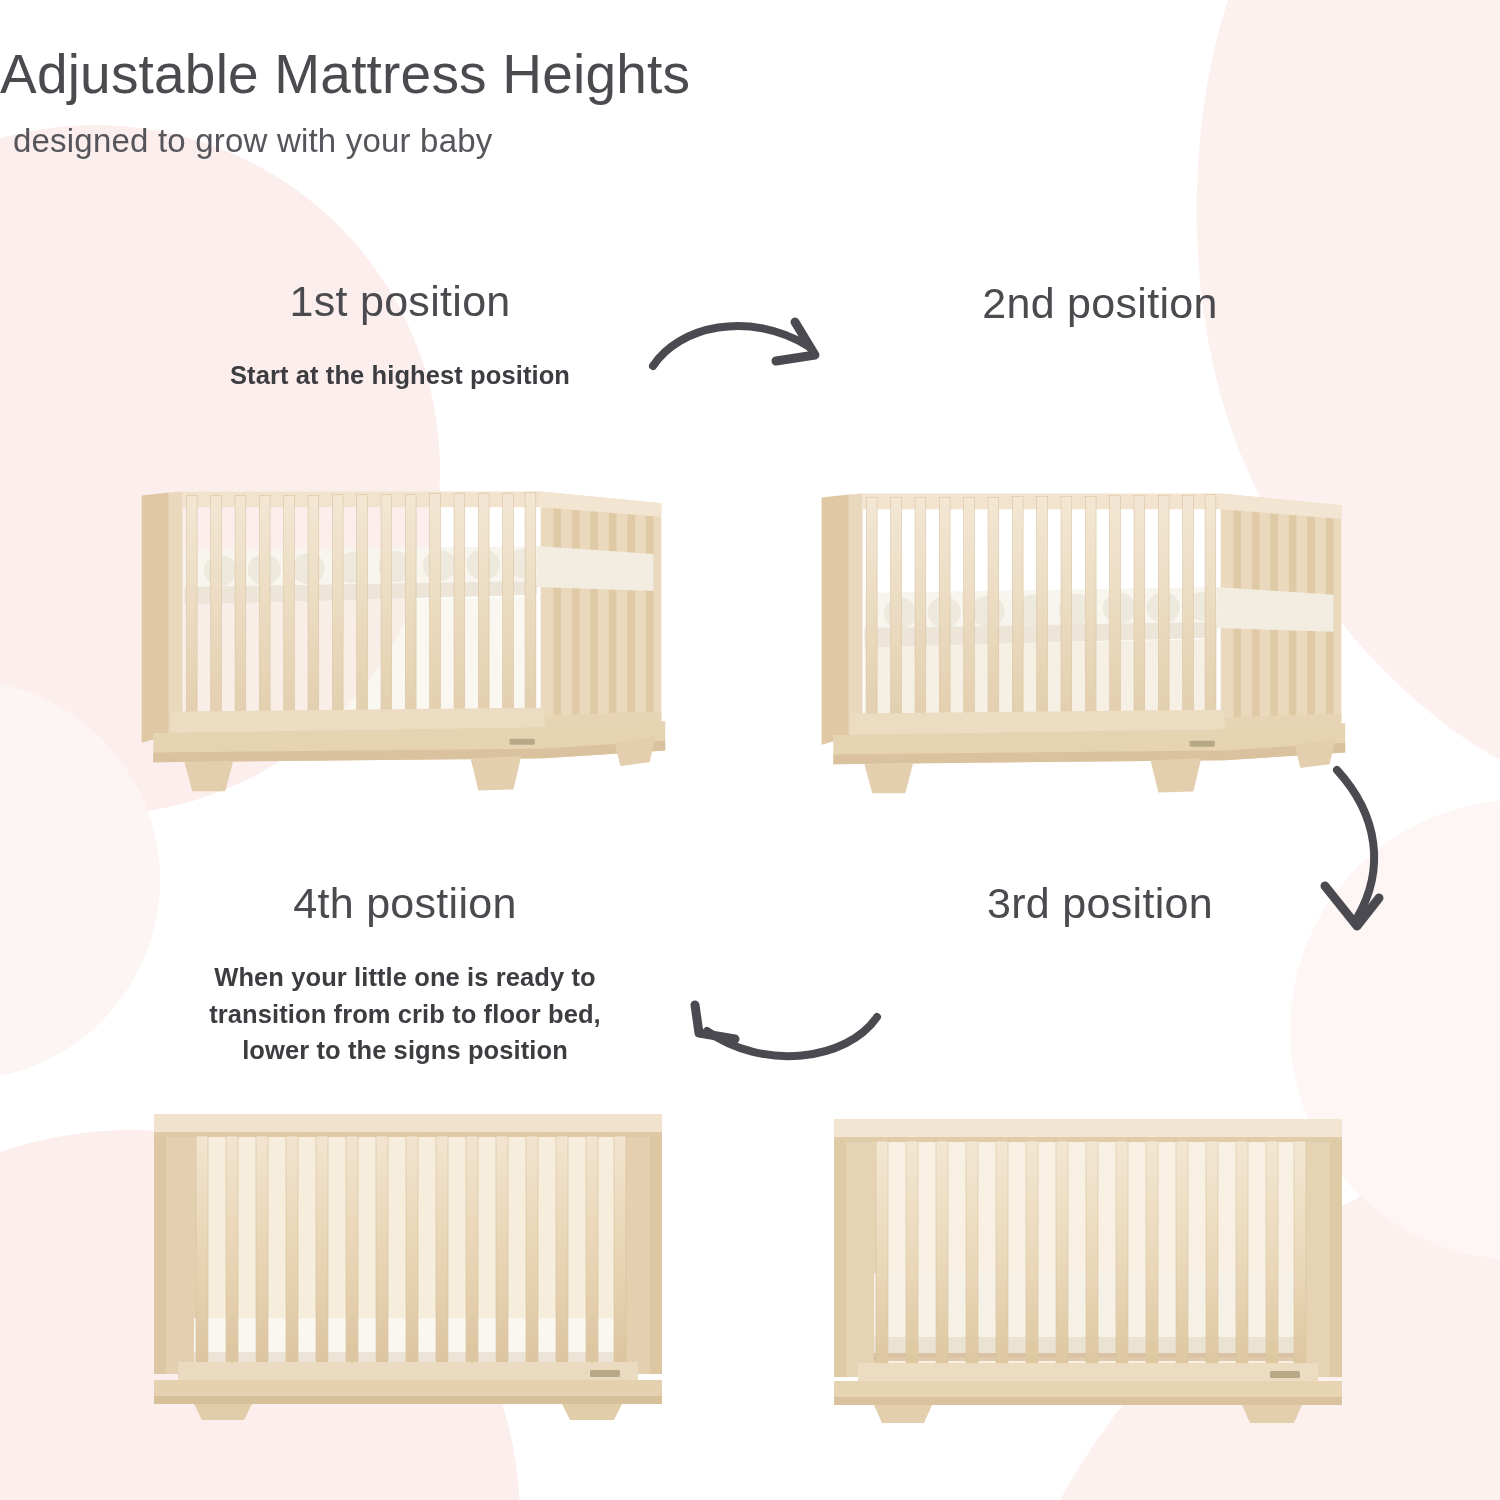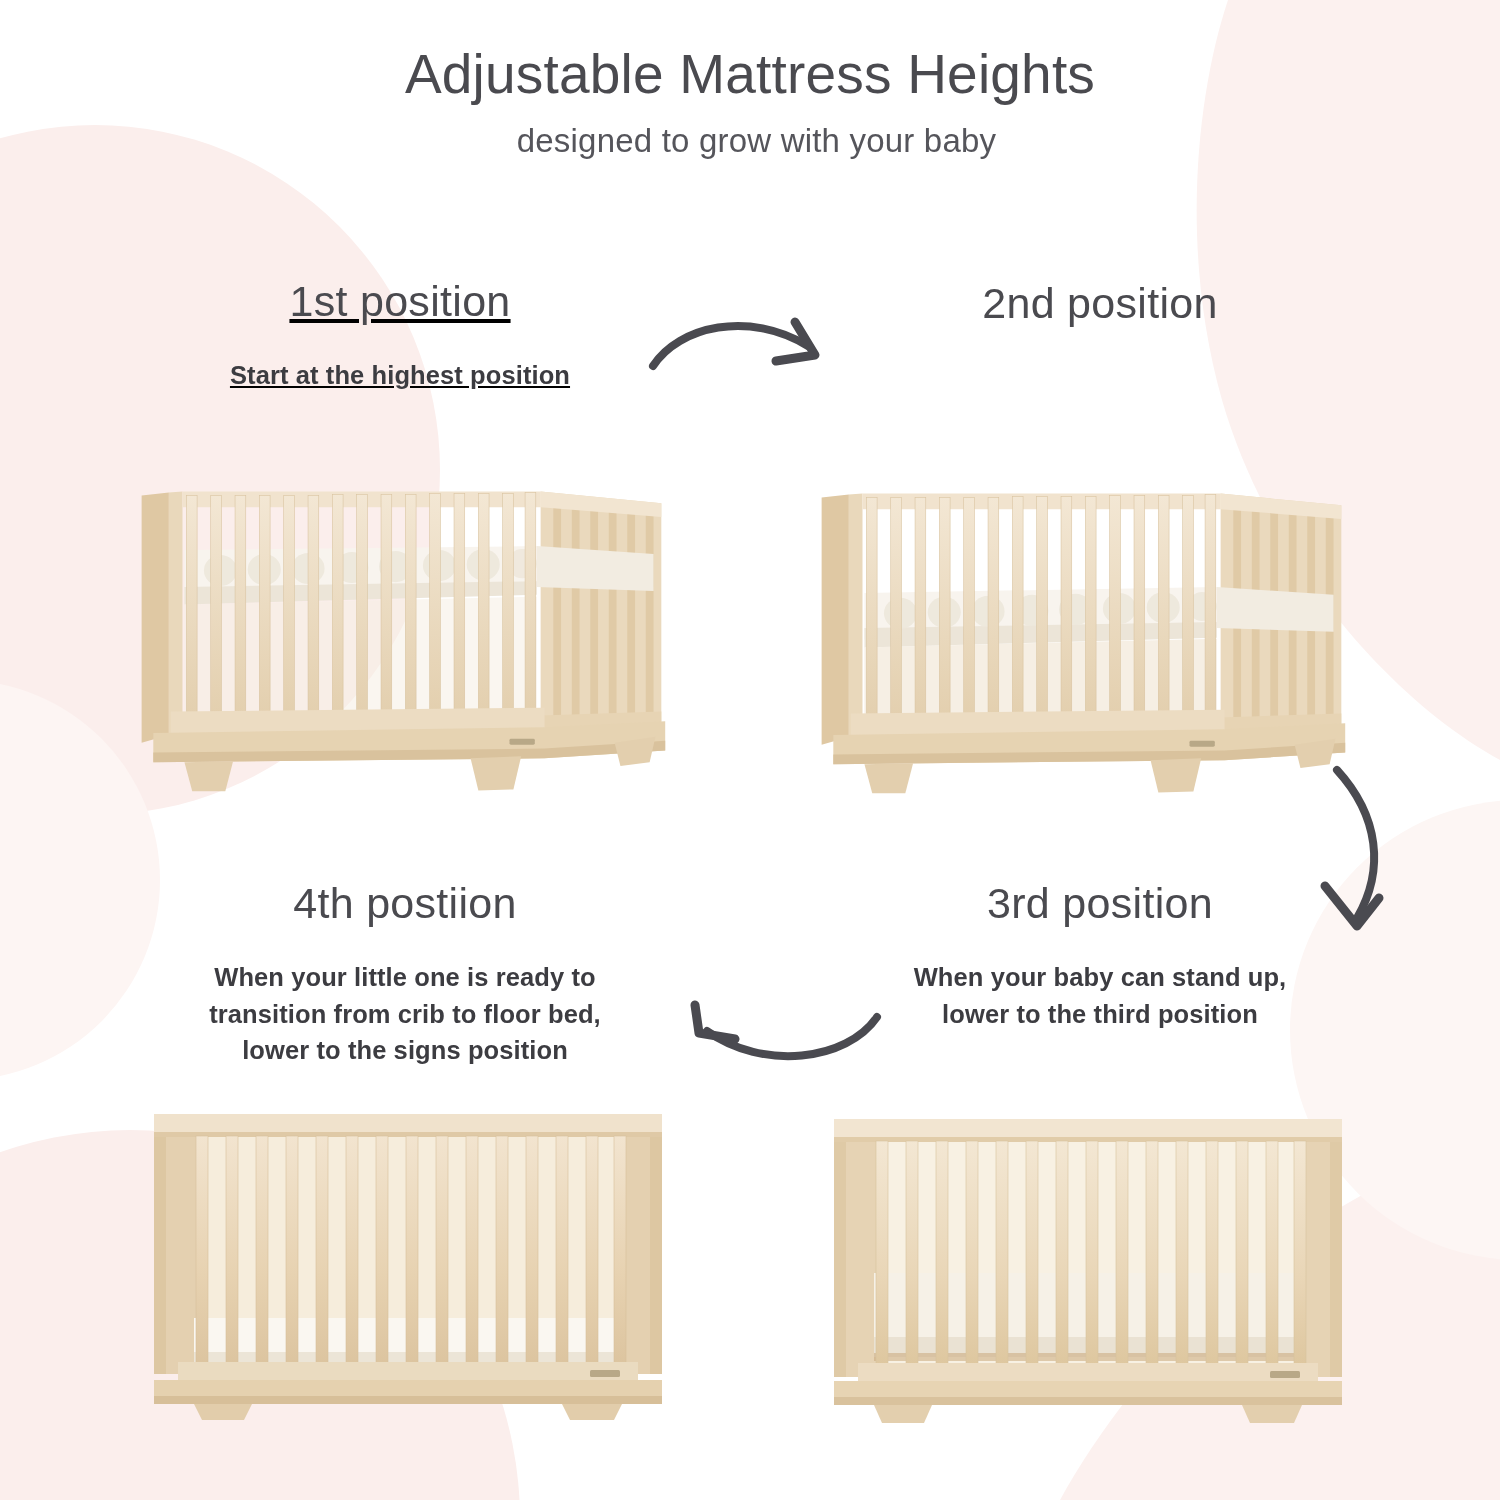--- a/index.html
+++ b/index.html
@@ -34,21 +34,20 @@
     width: 1500px;
     height: 1500px;
   }
 
   
   .header {
     position: absolute;
     top: 44px;
     left: 0;
     width: 1500px;
-    text-align: center;
   }
   .title {
     font-size: 55px;
     font-weight: 400;
     letter-spacing: 0.2px;
     color: #4a4a4f;
     line-height: 1.12;
   }
   .subtitle {
     margin-top: 16px;
@@ -74,21 +73,21 @@
   .pos-desc {
     margin-top: 32px;
     font-size: 25.5px;
     font-weight: 700;
     color: #3c3c41;
     line-height: 1.43;
     letter-spacing: 0.1px;
   }
 
   
-  #panel-1 { left: 110px;  top: 278px; width: 580px; text-decoration: underline; }
+  #panel-1 { left: 110px;  top: 278px; width: 580px; }
   #panel-2 { left: 800px;  top: 280px; width: 600px; }
   #panel-4 { left: 100px;  top: 880px; width: 610px; }
   #panel-3 { left: 810px;  top: 880px; width: 580px; }
 
   .crib-holder {
     position: absolute;
     left: 0;
   }
   #crib-holder-1 { left: 18px;  top: 200px; width: 545px; }
   #crib-holder-2 { left: 8px;   top: 200px; width: 545px; }
@@ -376,24 +375,20 @@
         </g>
 
         <rect x="452" y="270" width="30" height="7" rx="1.5" fill="#b8a887"></rect>
       </svg>
     </div>
   </div>
 
   <div class="panel" id="panel-3">
     <div class="panel-head">
       <div class="pos-title">3rd position</div>
-      <div class="pos-desc">
-        <div>When your baby can stand up,</div>
-        <div>lower to the third position</div>
-      </div>
     </div>
     <div class="crib-holder" id="crib-holder-3">
 
       <svg class="crib-svg" viewBox="0 0 540 320" xmlns="http://www.w3.org/2000/svg">
         <defs>
           <linearGradient id="wdF3" x1="0" y1="0" x2="0" y2="1">
             <stop offset="0%" stop-color="#f3e7d3"></stop>
               <stop offset="60%" stop-color="#e9d6b7"></stop>
             <stop offset="100%" stop-color="#dec79f"></stop>
           </linearGradient>

